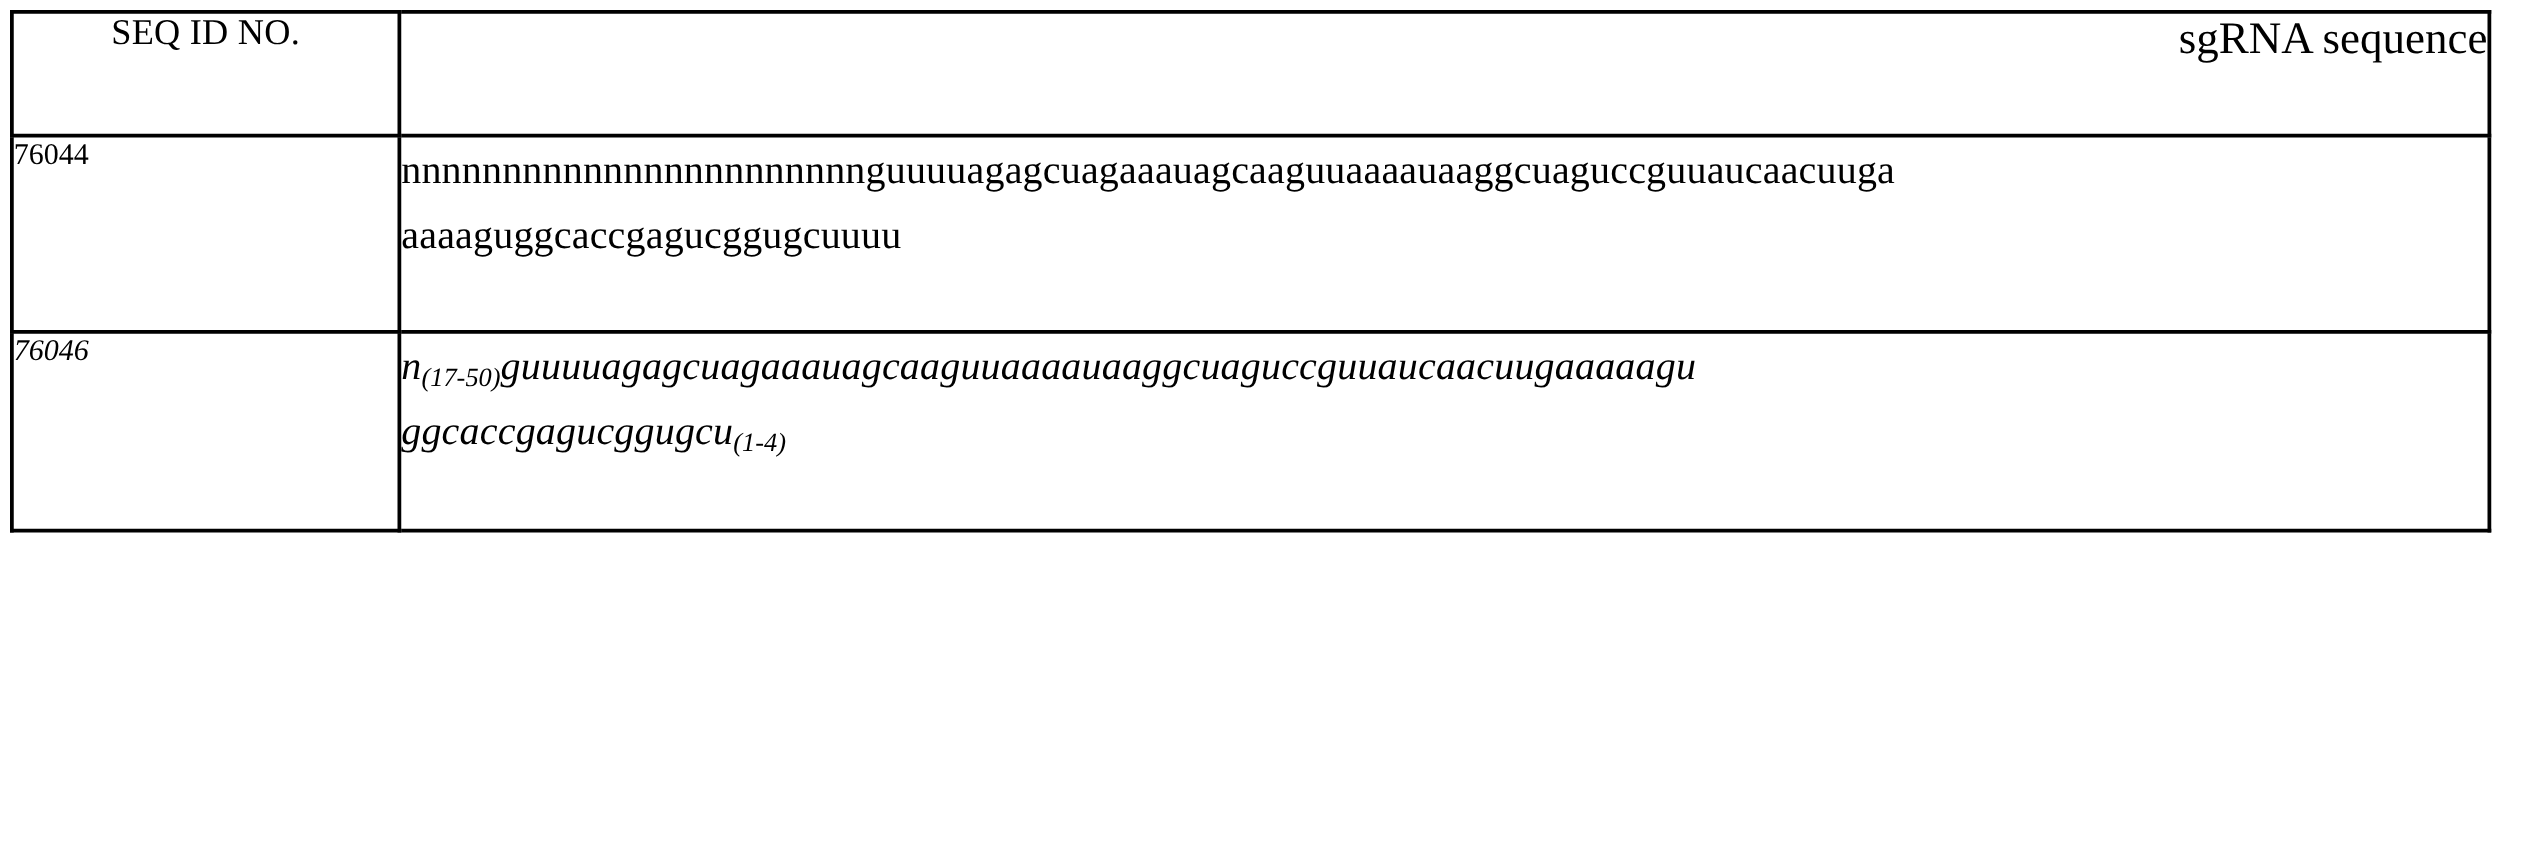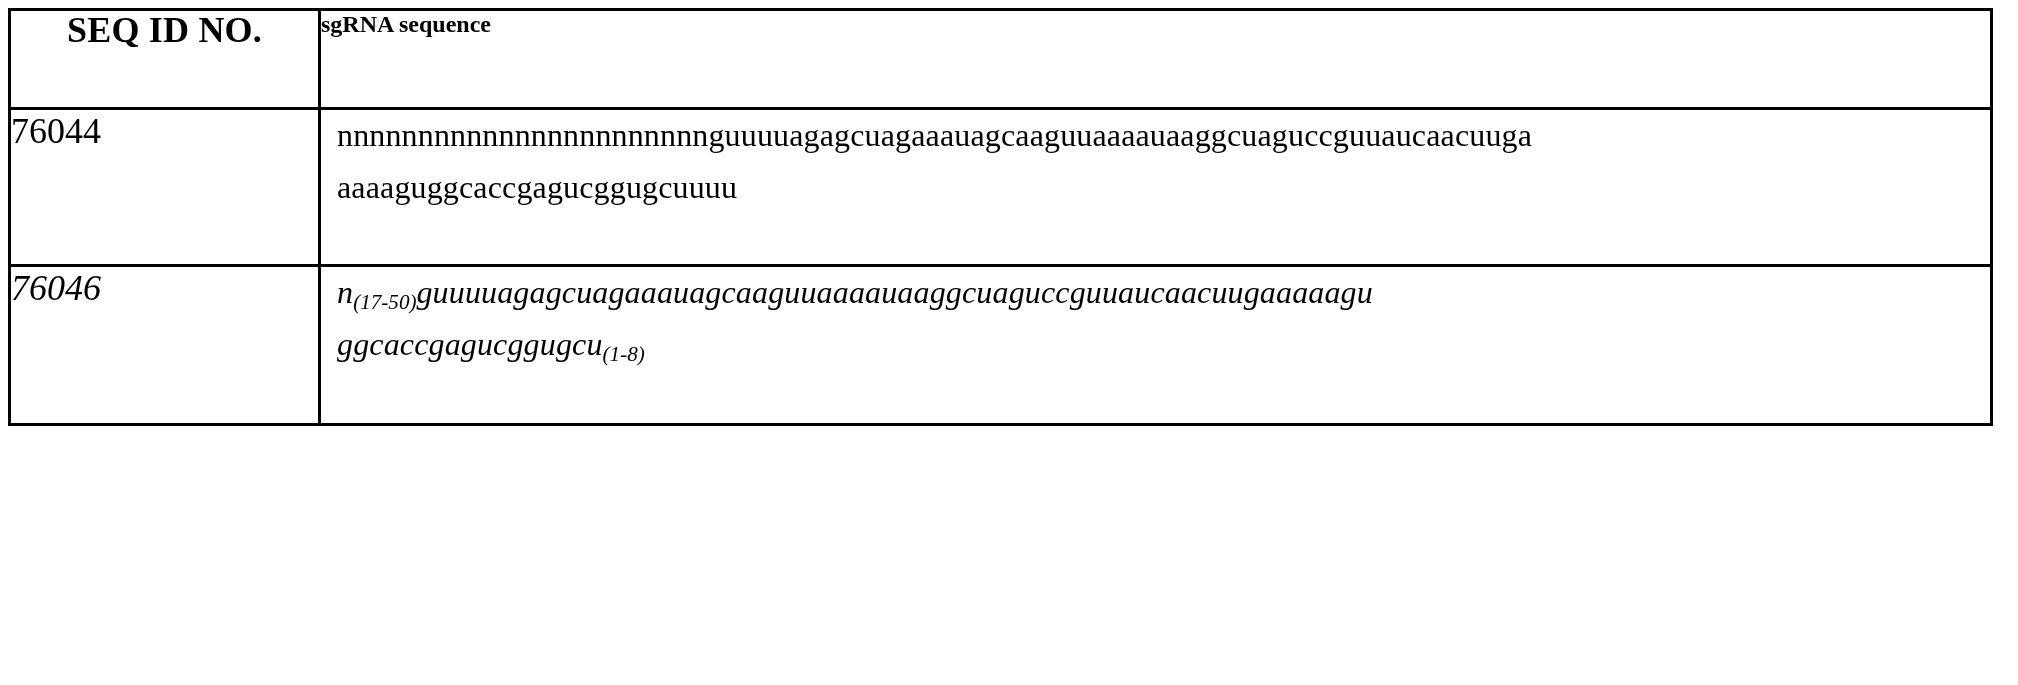--- a/index.html
+++ b/index.html
@@ -36,58 +36,57 @@
     background: #ffffff;
   }
   col.col-id { width: 310px; }
   col.col-seq { width: 1672px; }
 
   
   .hdr-cell {
     height: 96px;
   }
   .hdr-id {
-    font-weight: bold;
-    font-size: 36px;
+    font-weight: normal;
+    font-size: 29px;
     line-height: 1.1;
     padding: 18px 0 0 24px;
     letter-spacing: 0.2px;
     white-space: nowrap;
   }
   .hdr-seq {
-    font-weight: bold;
-    font-size: 24px;
+    font-weight: normal;
+    font-size: 36px;
     line-height: 1.1;
     padding: 18px 0 0 0;
-    text-align: left;
+    text-align: right;
   }
 
   
   .id-cell {
-    font-size: 36px;
+    font-size: 24px;
     line-height: 1.2;
     padding: 18px 0 0 18px;
     white-space: nowrap;
   }
   .seq-cell {
     font-size: 32px;
     line-height: 1.62;
     padding: 14px 26px 22px 20px;
     word-break: break-all;
     overflow-wrap: anywhere;
     text-align: left;
   }
   .r1 .seq-cell, .r1 .id-cell { height: 154px; }
   .r2 .seq-cell, .r2 .id-cell { height: 152px; }
   .r3 .seq-cell, .r3 .id-cell { height: 156px; font-style: italic; }
 
   .seq-text {
     display: block;
     letter-spacing: 0.15px;
-    margin-left: 16px;
   }
   sub {
     font-size: 0.66em;
     vertical-align: baseline;
     position: relative;
     top: 0.30em;
     letter-spacing: 0;
   }
 </style>
 </head>
@@ -116,20 +115,20 @@
           <span class="seq-text">nnnnnnnnnnnnnnnnnnnnnnnguuuuagagcuagaaauagcaaguuaaaauaaggcuaguccguuaucaacuuga</span>
           <span class="seq-text">aaaaguggcaccgagucggugcuuuu</span>
         </td>
       </tr>
 
 
       <tr class="r3">
         <td class="id-cell">76046</td>
         <td class="seq-cell">
           <span class="seq-text"><span>n</span><sub>(17-50)</sub><span>guuuuagagcuagaaauagcaaguuaaaauaaggcuaguccguuaucaacuugaaaaagu</span></span>
-          <span class="seq-text"><span>ggcaccgagucggugcu</span><sub>(1-8)</sub></span>
+          <span class="seq-text"><span>ggcaccgagucggugcu</span><sub>(1-4)</sub></span>
         </td>
       </tr>
 
     </tbody>
   </table>
 
 </div>
 
 </body></html>

